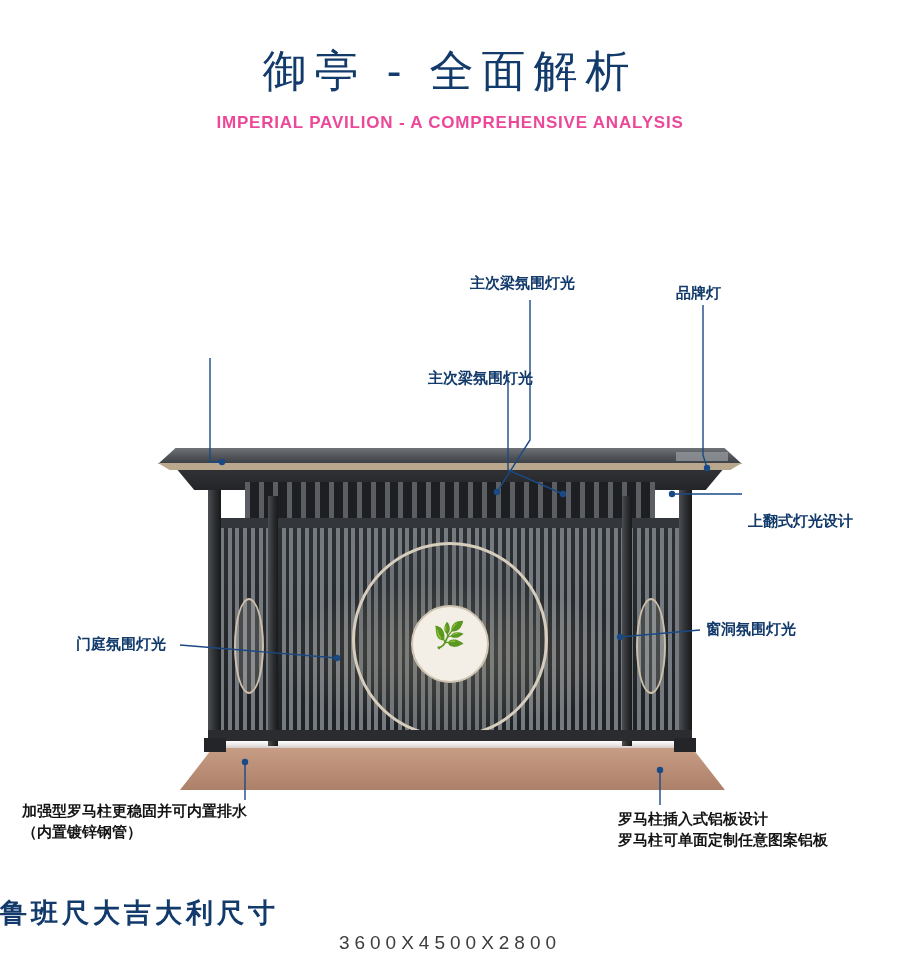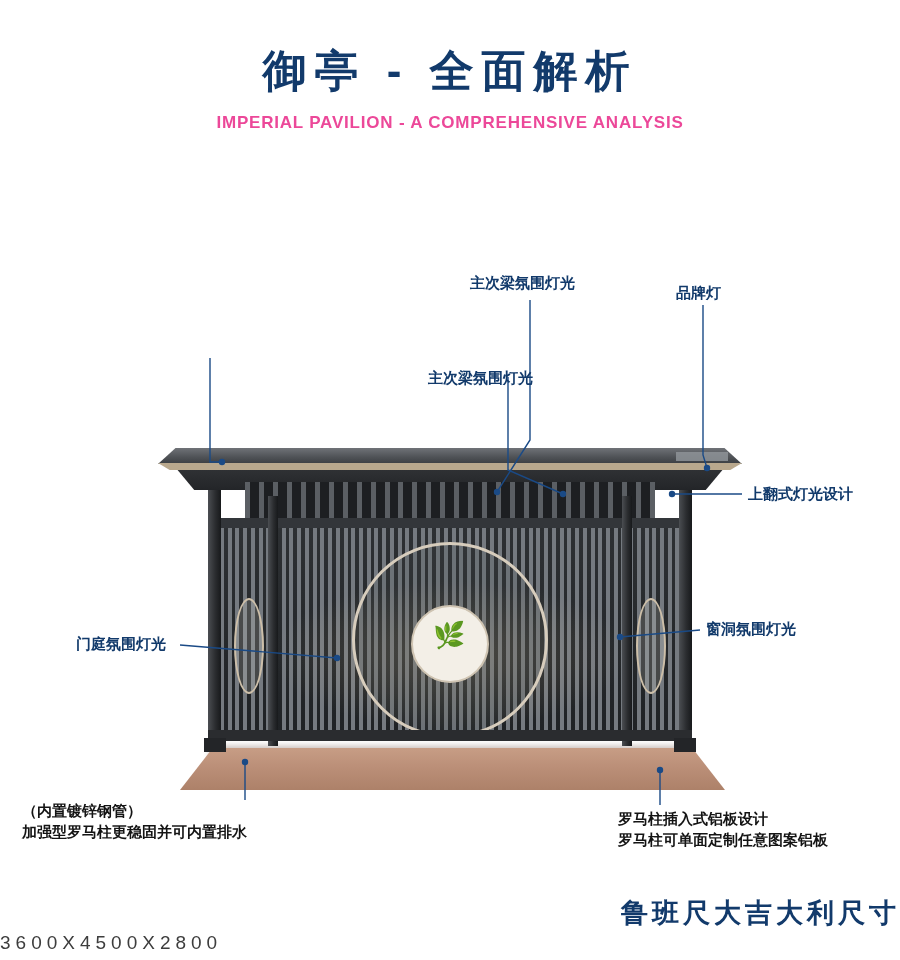--- a/index.html
+++ b/index.html
@@ -23,21 +23,21 @@
   }
 
   
   .title-main {
     position: absolute;
     top: 42px;
     left: 0;
     width: 900px;
     text-align: center;
     font-size: 44px;
-    font-weight: bold;
+    font-weight: normal;
     color: #123a6b;
     letter-spacing: 8px;
     font-family: "Liberation Sans", sans-serif;
     white-space: nowrap;
   }
   .title-sub {
     position: absolute;
     top: 113px;
     left: 0;
     width: 900px;
@@ -48,33 +48,33 @@
     letter-spacing: 0.8px;
     white-space: nowrap;
   }
 
   
   .footer-main {
     position: absolute;
     top: 895px;
     left: 0;
     width: 900px;
-    text-align: right;
+    text-align: left;
     font-size: 27px;
     font-weight: bold;
     color: #123a6b;
     letter-spacing: 4px;
     white-space: nowrap;
   }
   .footer-sub {
     position: absolute;
     top: 932px;
     left: 0;
     width: 900px;
-    text-align: left;
+    text-align: center;
     font-size: 19px;
     color: #3d3d3d;
     letter-spacing: 5px;
     white-space: nowrap;
   }
 
   
   .label {
     position: absolute;
     font-size: 15px;
@@ -466,29 +466,29 @@
     <circle cx="660" cy="770" r="3.2" fill="#1a4a86"></circle>
   </svg>
 
   <div class="label" style="left:470px; top:272px;">主次梁氛围灯光</div>
 
   <div class="label" style="left:676px; top:282px;">品牌灯</div>
 
 
   <div class="label" style="left:428px; top:367px;">主次梁氛围灯光</div>
 
-  <div class="label" style="left:748px; top:483px;">上翻式灯光设计</div>
+  <div class="label" style="left:748px; top:510px;">上翻式灯光设计</div>
 
   <div class="label" style="left:76px; top:633px;">门庭氛围灯光</div>
 
   <div class="label" style="left:706px; top:618px;">窗洞氛围灯光</div>
 
   <div class="label black two-line" style="left:22px; top:800px; width:300px;">
+    <div>加强型罗马柱更稳固并可内置排水</div>
     <div>（内置镀锌钢管）</div>
-    <div>加强型罗马柱更稳固并可内置排水</div>
   </div>
 
   <div class="label black two-line" style="left:618px; top:808px; width:280px;">
     <div>罗马柱插入式铝板设计</div>
     <div>罗马柱可单面定制任意图案铝板</div>
   </div>
 
   <div class="footer-main">鲁班尺大吉大利尺寸</div>
   <div class="footer-sub">3600X4500X2800</div>
 

